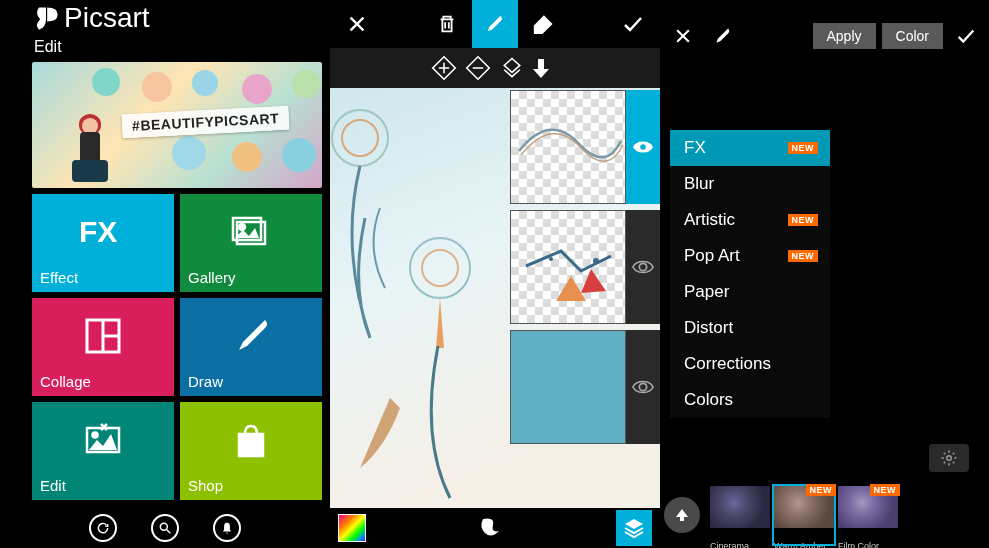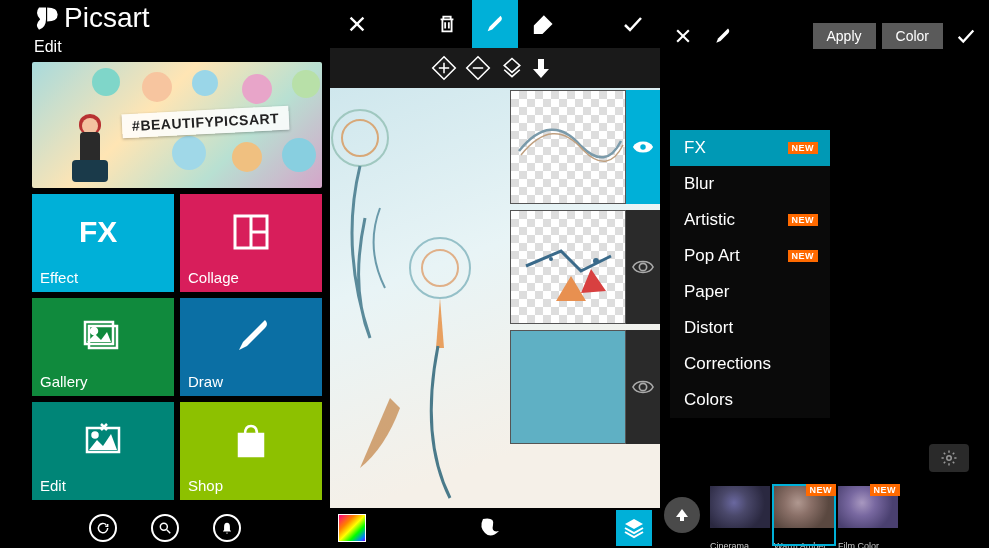--- a/index.html
+++ b/index.html
@@ -256,36 +256,36 @@
     <div class="hashtag">#BEAUTIFYPICSART</div>
   </div>
 
   <div class="tile-grid">
     <div class="tile effect">
       <svg class="ticon" width="48" height="40" viewBox="0 0 48 40" fill="#fff">
           <text x="0" y="30" font-size="30" font-weight="900" font-family="Arial">FX</text>
         </svg>
       <div class="tlabel">Effect</div>
     </div>
-    <div class="tile collage">
-      <svg class="ticon" width="40" height="40" viewBox="0 0 40 40" fill="none" stroke="#fff" stroke-width="3">
-          <rect x="4" y="4" width="32" height="32"></rect>
-          <line x1="20" y1="4" x2="20" y2="36"></line>
-          <line x1="20" y1="20" x2="36" y2="20"></line>
-        </svg>
-      <div class="tlabel">Collage</div>
-    </div>
     <div class="tile gallery">
       <svg class="ticon" width="44" height="40" viewBox="0 0 44 40" fill="none" stroke="#fff" stroke-width="2.5">
           <rect x="8" y="10" width="28" height="22"></rect>
           <rect x="4" y="6" width="28" height="22"></rect>
           <circle cx="13" cy="15" r="3" fill="#fff"></circle>
           <path d="M6 26 L14 18 L20 24 L26 16 L30 26" fill="#fff" stroke="none"></path>
         </svg>
       <div class="tlabel">Gallery</div>
+    </div>
+    <div class="tile collage">
+      <svg class="ticon" width="40" height="40" viewBox="0 0 40 40" fill="none" stroke="#fff" stroke-width="3">
+          <rect x="4" y="4" width="32" height="32"></rect>
+          <line x1="20" y1="4" x2="20" y2="36"></line>
+          <line x1="20" y1="20" x2="36" y2="20"></line>
+        </svg>
+      <div class="tlabel">Collage</div>
     </div>
     <div class="tile draw">
       <svg class="ticon" width="44" height="40" viewBox="0 0 44 40" fill="#fff">
           <path d="M36 4 Q40 8 36 12 L18 30 L10 34 L14 26 L32 8 Q34 6 36 4 Z"></path>
         </svg>
       <div class="tlabel">Draw</div>
     </div>
     <div class="tile edit">
       <svg class="ticon" width="44" height="40" viewBox="0 0 44 40" fill="none" stroke="#fff" stroke-width="2.5">
           <rect x="6" y="8" width="32" height="24"></rect>

